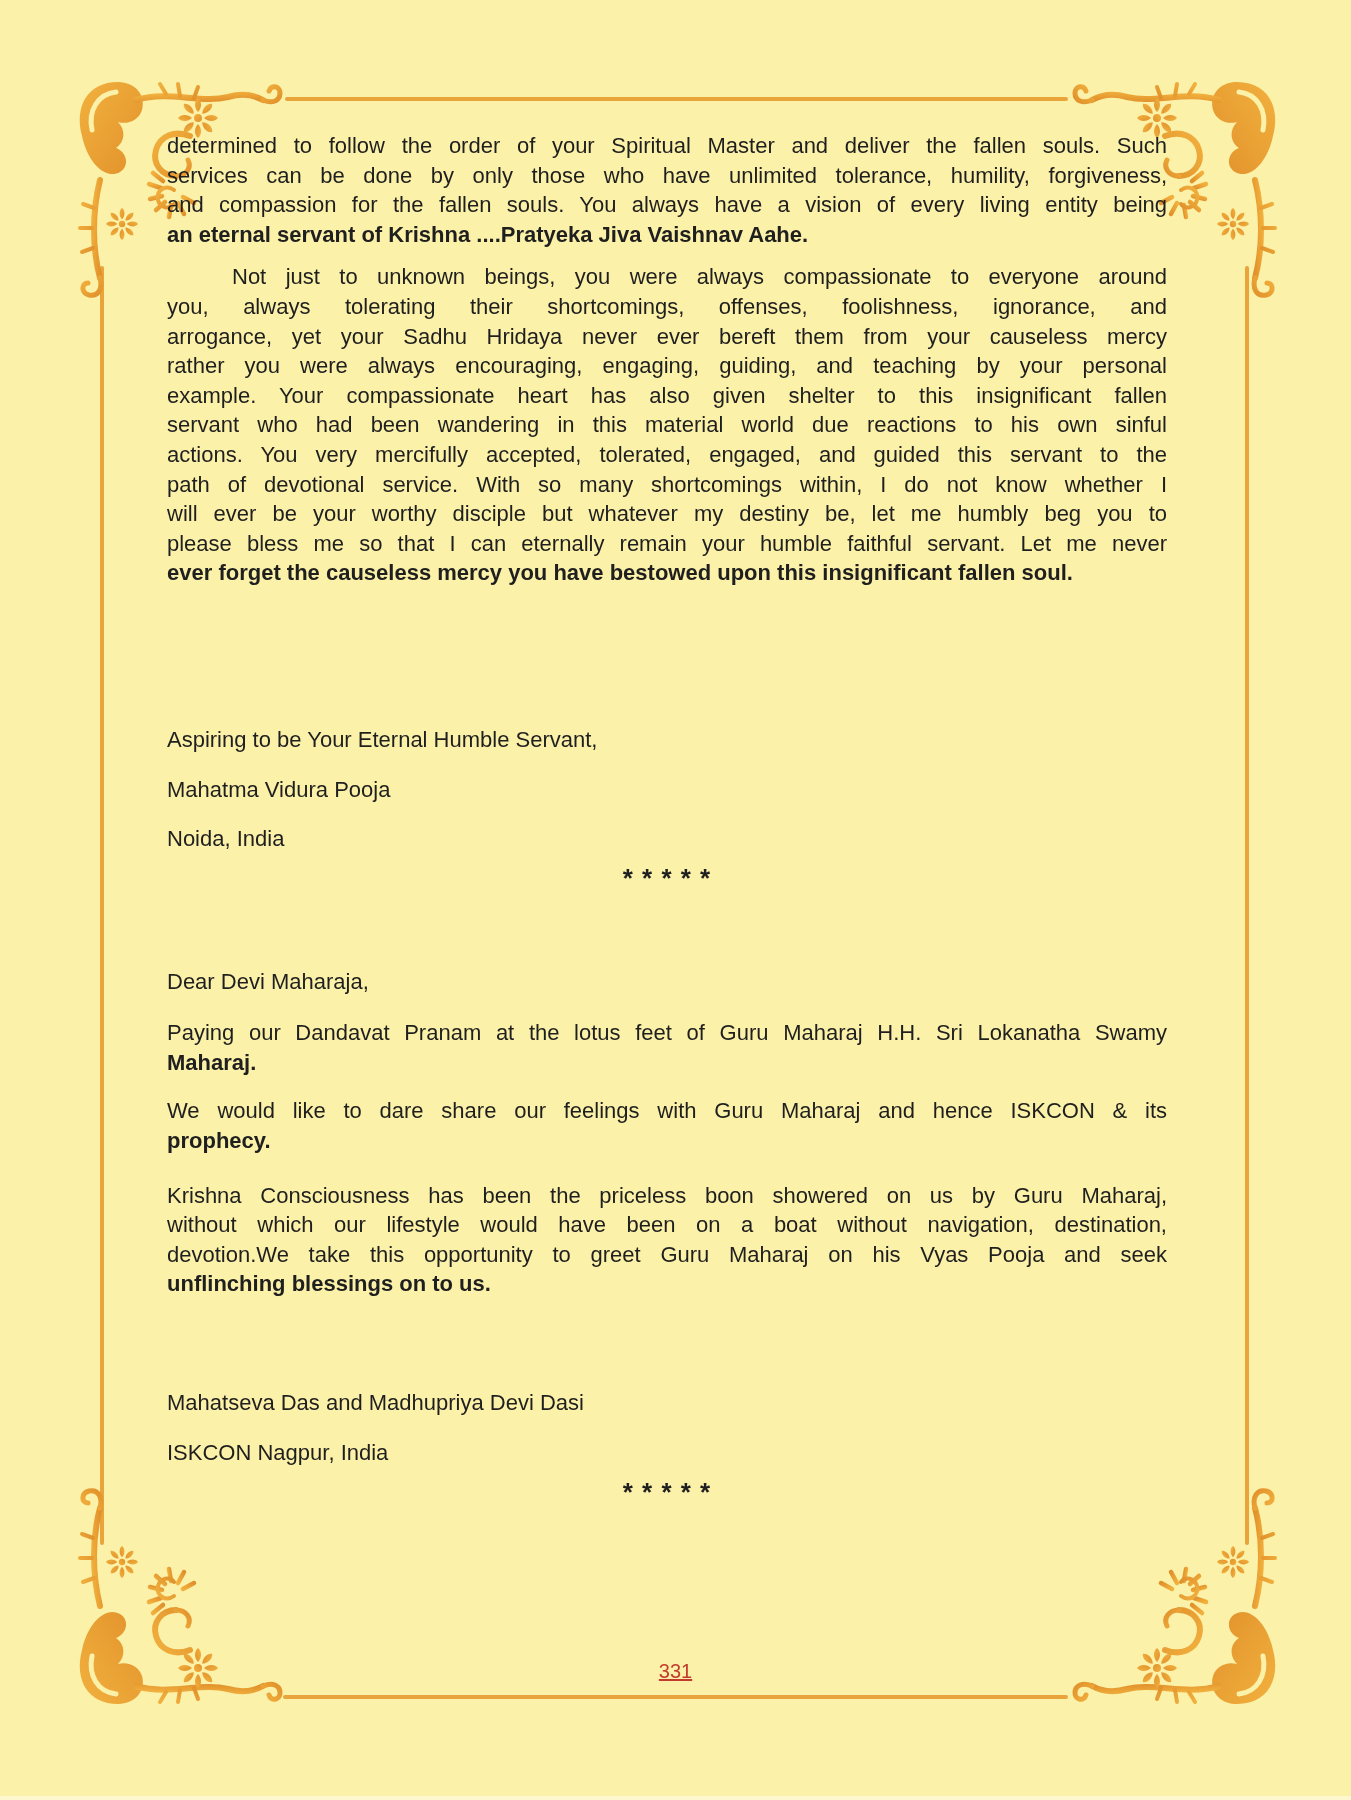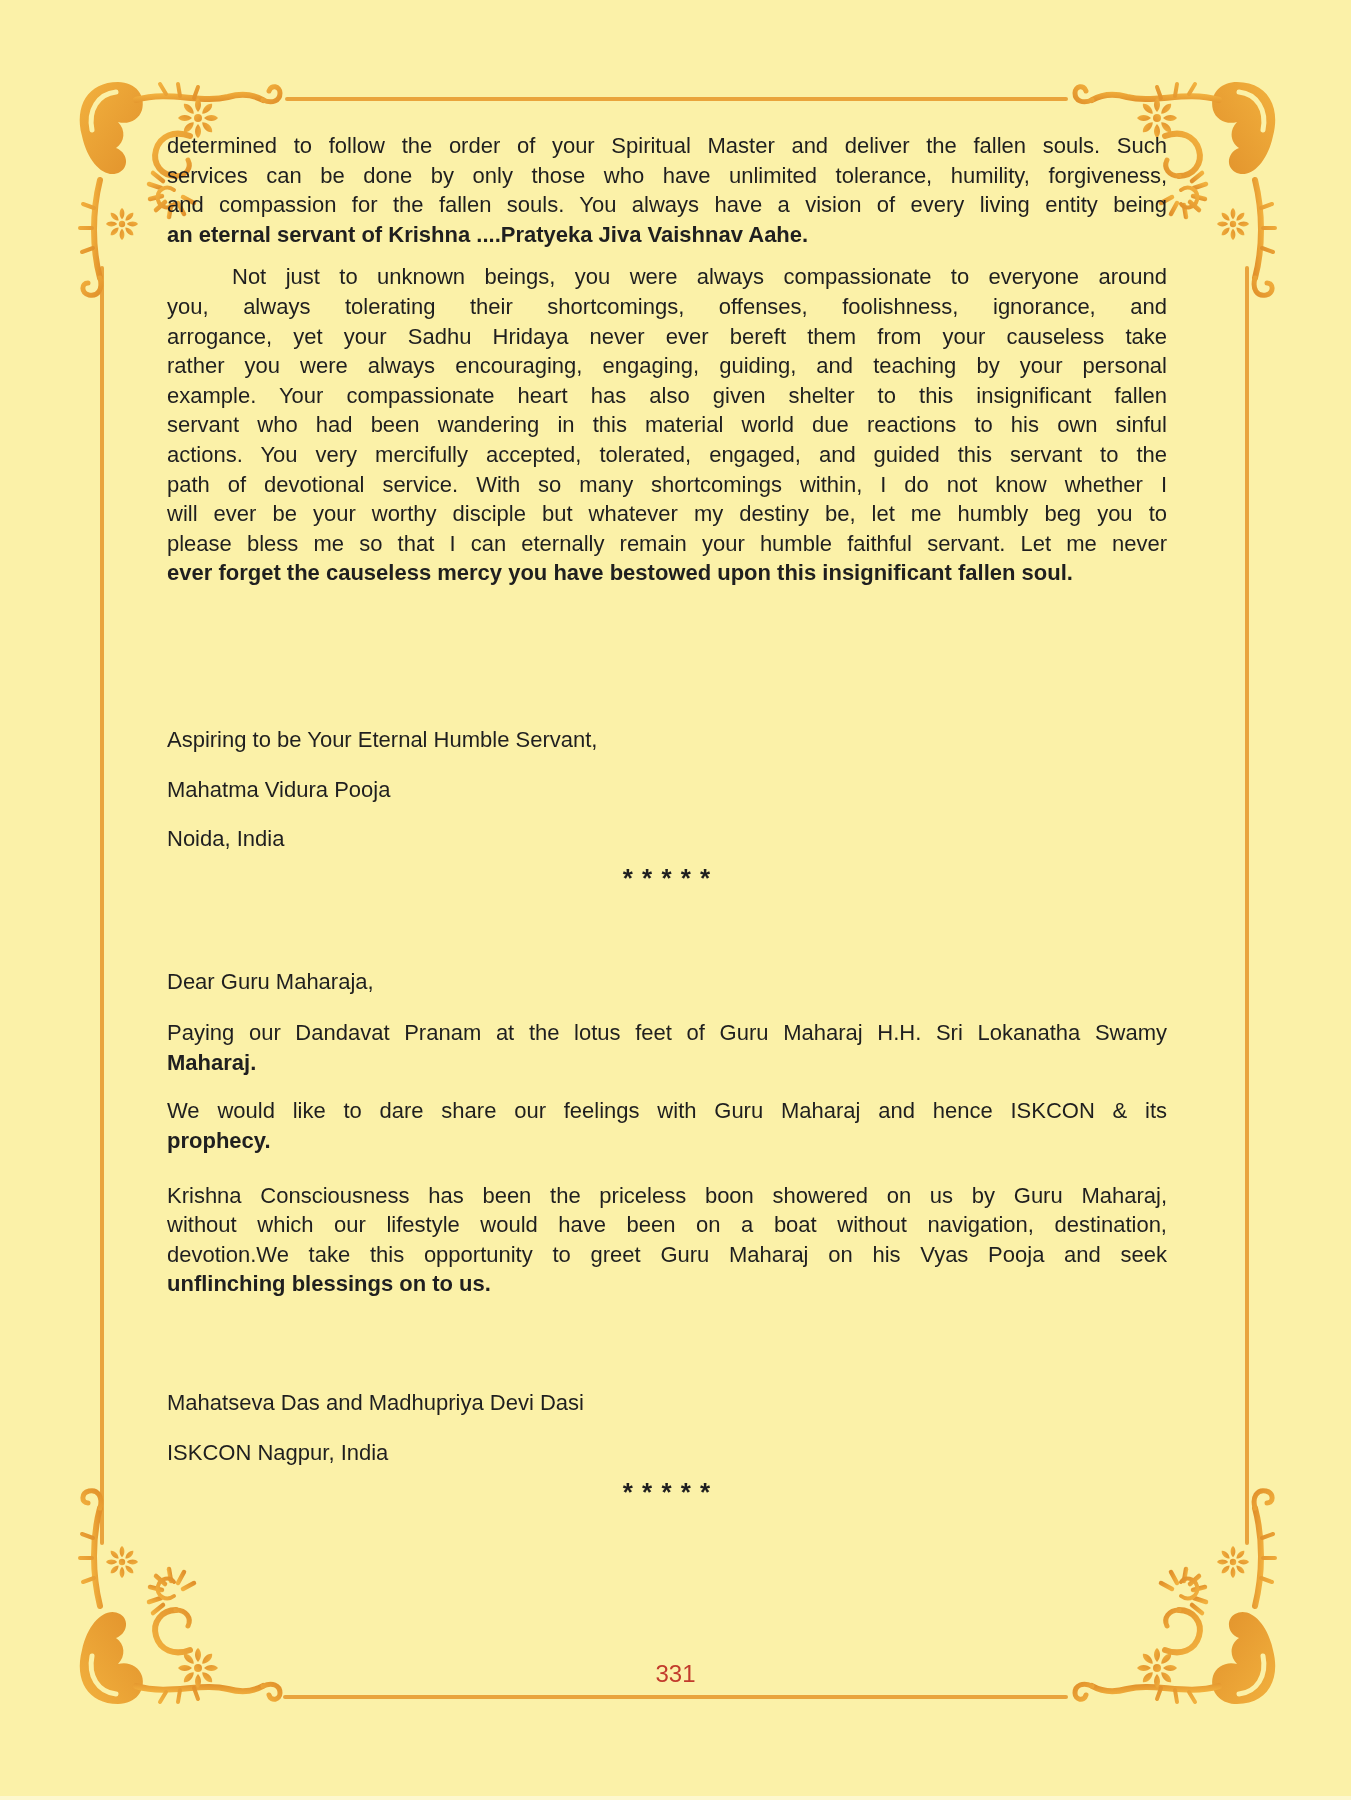--- a/index.html
+++ b/index.html
@@ -40,21 +40,21 @@
   .salutation { margin-top:73px; }
   .l2p1 { margin-top:22px; }
   .l2p2 { margin-top:19px; }
   .l2p3 { margin-top:25px; }
   .names { margin-top:89px; }
   .loc2  { margin-top:20px; }
 
   
   .page-number {
     position:absolute; left:0; top:1660px; width:100%;
-    text-align:center; font-size:24px; color:#C23B2C;
+    text-align:center; font-size:20px; color:#C23B2C;text-decoration:underline;
   }
 </style>
 </head>
 <body>
 
 <svg width="0" height="0" style="position:absolute" aria-hidden="true">
   <defs>
     <linearGradient id="og" x1="0" y1="0" x2="1" y2="1">
       <stop offset="0" stop-color="#F2B13E"></stop>
       <stop offset="1" stop-color="#E1912B"></stop>
@@ -139,38 +139,38 @@
 
   <div class="para-1">
       <div class="jline">determined to follow the order of your Spiritual Master and deliver the fallen souls. Such</div>
       <div class="jline">services can be done by only those who have unlimited tolerance, humility, forgiveness,</div>
       <div class="jline">and compassion for the fallen souls. You always have a vision of every living entity being</div>
       <div class="jline last">an eternal servant of Krishna ....Pratyeka Jiva Vaishnav Aahe.</div>
     </div>
   <div class="para-2 indent-first">
       <div class="jline">Not just to unknown beings, you were always compassionate to everyone around</div>
       <div class="jline">you, always tolerating their shortcomings, offenses, foolishness, ignorance, and</div>
-      <div class="jline">arrogance, yet your Sadhu Hridaya never ever bereft them from your causeless take</div>
+      <div class="jline">arrogance, yet your Sadhu Hridaya never ever bereft them from your causeless mercy</div>
       <div class="jline">rather you were always encouraging, engaging, guiding, and teaching by your personal</div>
       <div class="jline">example. Your compassionate heart has also given shelter to this insignificant fallen</div>
       <div class="jline">servant who had been wandering in this material world due reactions to his own sinful</div>
       <div class="jline">actions. You very mercifully accepted, tolerated, engaged, and guided this servant to the</div>
       <div class="jline">path of devotional service. With so many shortcomings within, I do not know whether I</div>
       <div class="jline">will ever be your worthy disciple but whatever my destiny be, let me humbly beg you to</div>
       <div class="jline">please bless me so that I can eternally remain your humble faithful servant. Let me never</div>
       <div class="jline last">ever forget the causeless mercy you have bestowed upon this insignificant fallen soul.</div>
     </div>
 
   <div class="closing">Aspiring to be Your Eternal Humble Servant,</div>
   <div class="sig">Mahatma Vidura Pooja</div>
   <div class="sig">Noida, India</div>
 
   <div class="sep sep-1">* * * * *</div>
 
-  <div class="salutation">Dear Guru Maharaja,</div>
+  <div class="salutation">Dear Devi Maharaja,</div>
   <div class="l2p1">
       <div class="jline">Paying our Dandavat Pranam at the lotus feet of Guru Maharaj H.H. Sri Lokanatha Swamy</div>
       <div class="jline last">Maharaj.</div>
     </div>
   <div class="l2p2">
       <div class="jline">We would like to dare share our feelings with Guru Maharaj and hence ISKCON &amp; its</div>
       <div class="jline last">prophecy.</div>
     </div>
   <div class="l2p3">
       <div class="jline">Krishna Consciousness has been the priceless boon showered on us by Guru Maharaj,</div>

